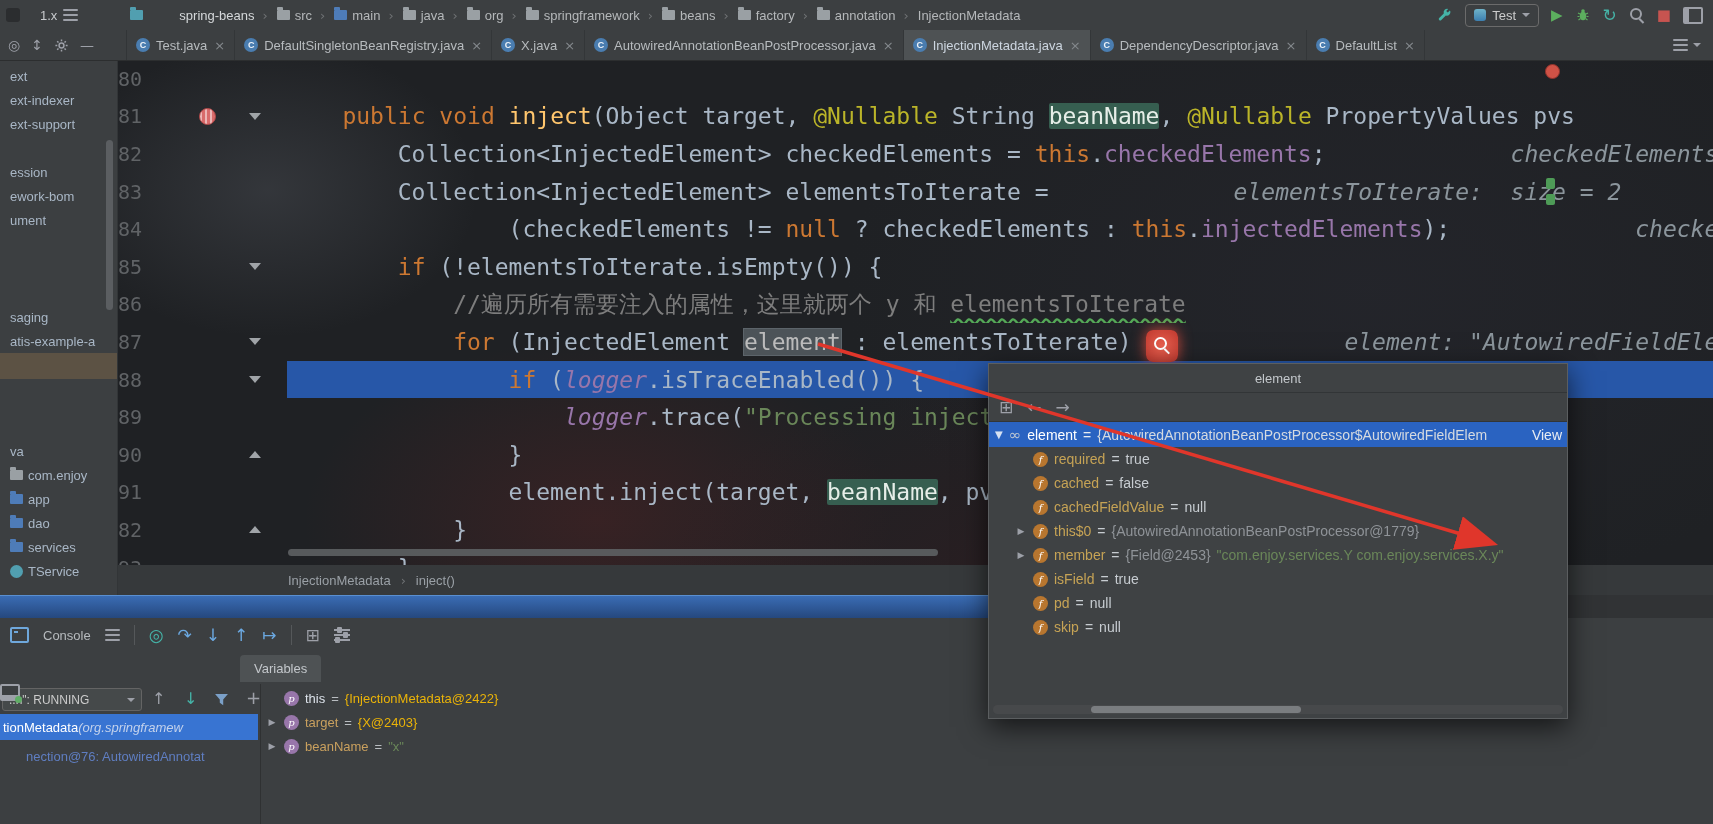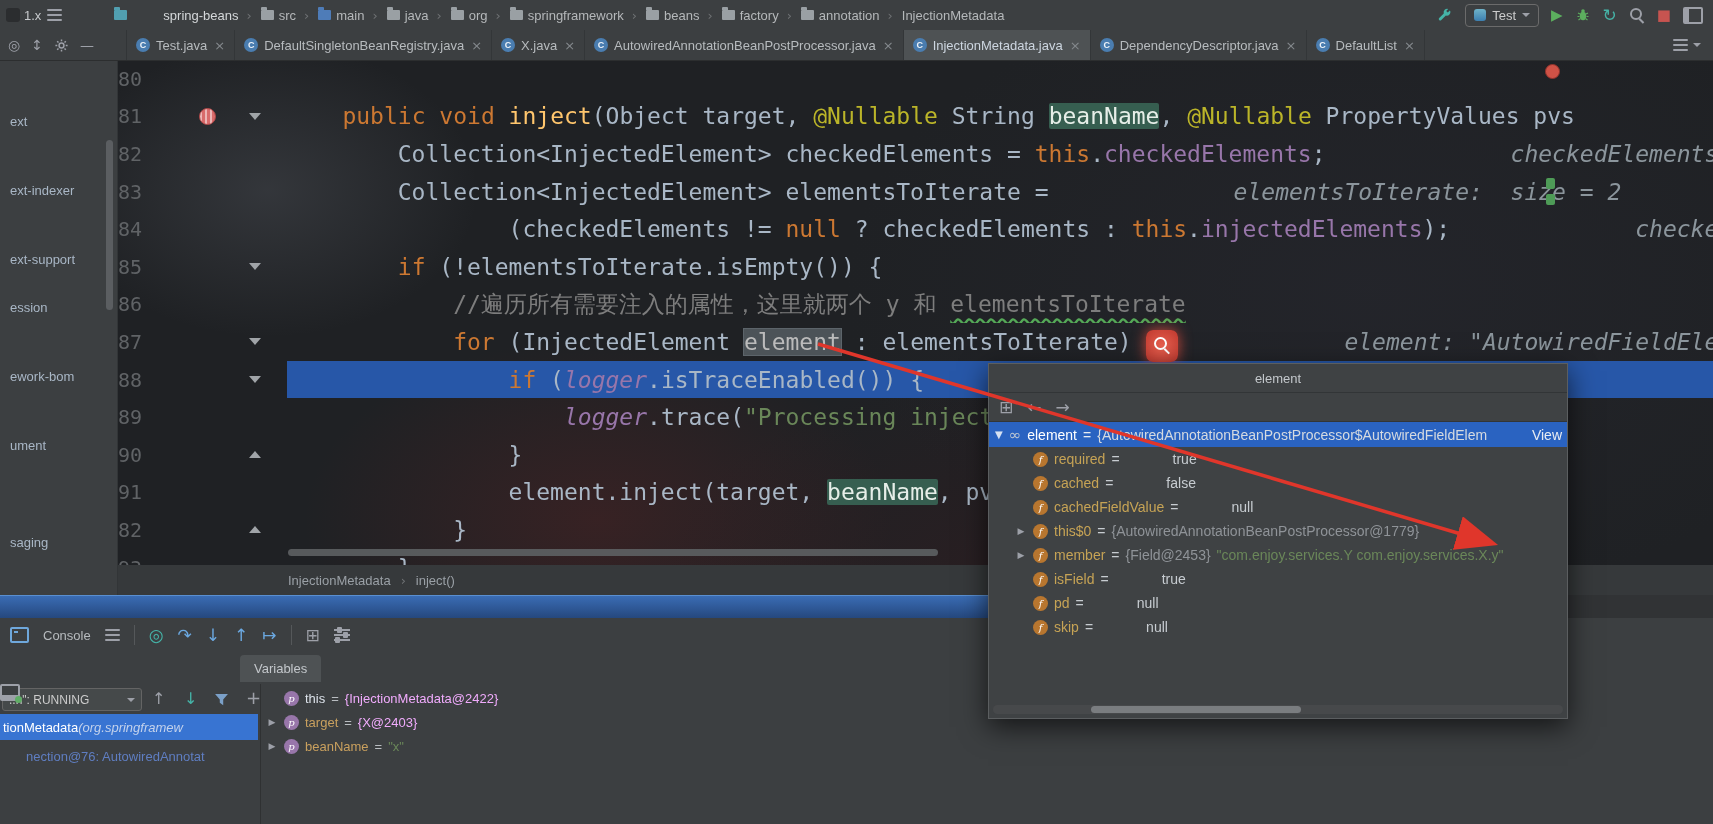--- a/index.html
+++ b/index.html
@@ -3,21 +3,21 @@
 <meta charset="utf-8">
 <style>
   html,body{margin:0;padding:0;background:#2b2b2b;}
   body{width:1713px;height:824px;overflow:hidden;position:relative;
        font-family:"Liberation Sans",sans-serif;color:#bbb;-webkit-font-smoothing:antialiased;}
   #app{position:absolute;inset:0;}
 
   
   .topbar{position:absolute;top:0;left:0;right:0;height:30px;background:#3c3f41;
           border-bottom:1px solid #2c2e2f;display:flex;align-items:center;z-index:6;font-size:13px;}
-  .branch{display:flex;align-items:center;gap:4px;padding:0 6px;color:#c7cacd;}
+  .branch{display:flex;align-items:center;gap:20px;padding:0 6px;color:#c7cacd;}
   .branchbox{width:14px;height:14px;background:#2b2d2f;border-radius:3px;}
   .hb{display:inline-flex;flex-direction:column;gap:3px;width:15px;}
   .hb i{height:2px;background:#9da0a8;border-radius:1px;}
   .crumbs{display:flex;align-items:center;padding-left:6px;color:#b5b8ba;}
   .crumb{display:flex;align-items:center;gap:5px;padding:0 2px;}
   .crumb.first{color:#d5d8da;gap:36px;}
   .chevsep{color:#6f7274;padding:0 4px;font-family:"DejaVu Sans",sans-serif;}
   .folder{width:13px;height:10px;background:#8f9779;border-radius:1px;position:relative;flex:none;}
   .folder::before{content:"";position:absolute;top:-3px;left:0;width:6px;height:3px;background:inherit;border-radius:1px 1px 0 0;}
   .folder.gray{background:#9aa0a4;}
@@ -50,21 +50,21 @@
        border-right:1px solid #333638;white-space:nowrap;}
   .tab.active{background:#4e5254;color:#cdd6e0;}
   .cicon{width:14px;height:14px;border-radius:50%;background:#4a7db0;color:#eef3f9;font-size:9px;font-weight:bold;
          display:flex;align-items:center;justify-content:center;flex:none;}
   .tabx{color:#84898d;font-size:13px;margin-left:1px;font-family:"DejaVu Sans",sans-serif;}
   .tabend{margin-left:auto;display:flex;align-items:center;gap:5px;padding-right:12px;}
 
   
   .project{position:absolute;top:60px;left:0;width:118px;height:535px;background:#3c3f41;overflow:hidden;
            font-size:13px;color:#a9b7c6;border-right:1px solid #323537;z-index:2;padding-top:4px;box-sizing:border-box;}
-  .pitem{height:24px;display:flex;align-items:center;gap:5px;padding-left:10px;white-space:nowrap;margin-top:45px;}
+  .pitem{height:24px;display:flex;align-items:center;gap:5px;padding-left:10px;white-space:nowrap;}
   .pitem.g1{margin-top:24px;}
   .pitem.g2{margin-top:73px;}
   .pitem.g3{margin-top:60px;}
   .pitem.selrow{background:#5c5244;height:26px;}
   .picon{width:13px;height:10px;border-radius:1px;position:relative;flex:none;}
   .picon::before{content:"";position:absolute;top:-3px;left:0;width:6px;height:3px;background:inherit;border-radius:1px 1px 0 0;}
   .picon.fgray{background:#9aa0a4;}
   .picon.fblue{background:#4e7cb8;}
   .picon.cls{width:13px;height:13px;border-radius:50%;background:#519fb0;}
   .picon.cls::before{display:none;}
@@ -153,21 +153,21 @@
   .frame2{position:absolute;top:60px;left:0;width:258px;height:24px;color:#5f7ec2;display:flex;align-items:center;
           font-size:13px;padding-left:3px;white-space:nowrap;overflow:hidden;margin-left:23px;}
   .vars{position:absolute;left:266px;top:2px;}
   .vrow{height:24px;display:flex;align-items:center;gap:6px;font-size:13px;color:#b9bdc1;white-space:nowrap;}
   .varrow{width:12px;font-size:9px;color:#9da0a8;font-family:"DejaVu Sans",sans-serif;text-align:center;}
   .varrow.hid{visibility:hidden;}
   .picircle{width:15px;height:15px;border-radius:50%;background:#9876aa;color:#fff;font-size:10px;font-style:italic;
             display:flex;align-items:center;justify-content:center;font-family:"DejaVu Serif",serif;flex:none;}
   .vname.white{color:#dce2ea;}
   .vname.gold{color:#c9a05e;}
-  .vval.vref{color:#f0abfc;text-align:center;}
+  .vval.vref{color:#eab308;text-align:center;}
   .vval.vstr{color:#6a8759;}
 
   
   .popup{position:absolute;left:988px;top:363px;width:580px;height:356px;background:#3f4244;border:1px solid #5b5e60;
          box-shadow:0 8px 26px rgba(0,0,0,.65);z-index:40;font-size:14px;box-sizing:border-box;}
   .ptitle{height:28px;display:flex;align-items:center;justify-content:center;color:#c3c7cb;font-size:13px;border-bottom:1px solid #323537;}
   .ptools{height:28px;display:flex;align-items:center;gap:14px;padding-left:10px;border-bottom:1px solid #323537;}
   .prow-sel{height:25px;background:#2a63c1;display:flex;align-items:center;color:#e8ecf2;white-space:nowrap;
             overflow:hidden;position:relative;padding-left:6px;gap:6px;}
   .pcaret{font-size:10px;color:#d7e2f2;font-family:"DejaVu Sans",sans-serif;}
@@ -175,21 +175,21 @@
   .pselname{color:#fff;}
   .pselval{color:#d5dae0;}
   .view{position:absolute;right:0;top:0;bottom:0;display:flex;align-items:center;background:#2a63c1;padding:0 5px;color:#e8ecf2;}
   .prows{}
   .prow{height:24px;display:flex;align-items:center;gap:6px;padding-left:26px;white-space:nowrap;color:#c7ccd1;overflow:hidden;}
   .parr{width:12px;font-size:9px;color:#9da0a8;font-family:"DejaVu Sans",sans-serif;text-align:center;flex:none;}
   .parr.hid{visibility:hidden;}
   .ficon{width:15px;height:15px;border-radius:50%;background:#b8762f;color:#fff;font-size:10px;font-style:italic;
          display:flex;align-items:center;justify-content:center;font-family:"DejaVu Serif",serif;flex:none;}
   .pname{color:#c6a355;}
-  .pval.vplain{color:#c7ccd1;margin-left:47px;}
+  .pval.vplain{color:#c7ccd1;}
   .pval.vref{color:#8f9398;}
   .pstr{color:#6a8759;}
   .ptrack{position:absolute;left:4px;right:4px;bottom:4px;height:9px;background:#47494b;border-radius:5px;}
   .pthumb{position:absolute;left:98px;top:1px;width:210px;height:7px;background:#7a7d80;border-radius:4px;}
 
   
   .arrowsvg{position:absolute;inset:0;z-index:60;pointer-events:none;}
 </style>
 </head>
 <body>

